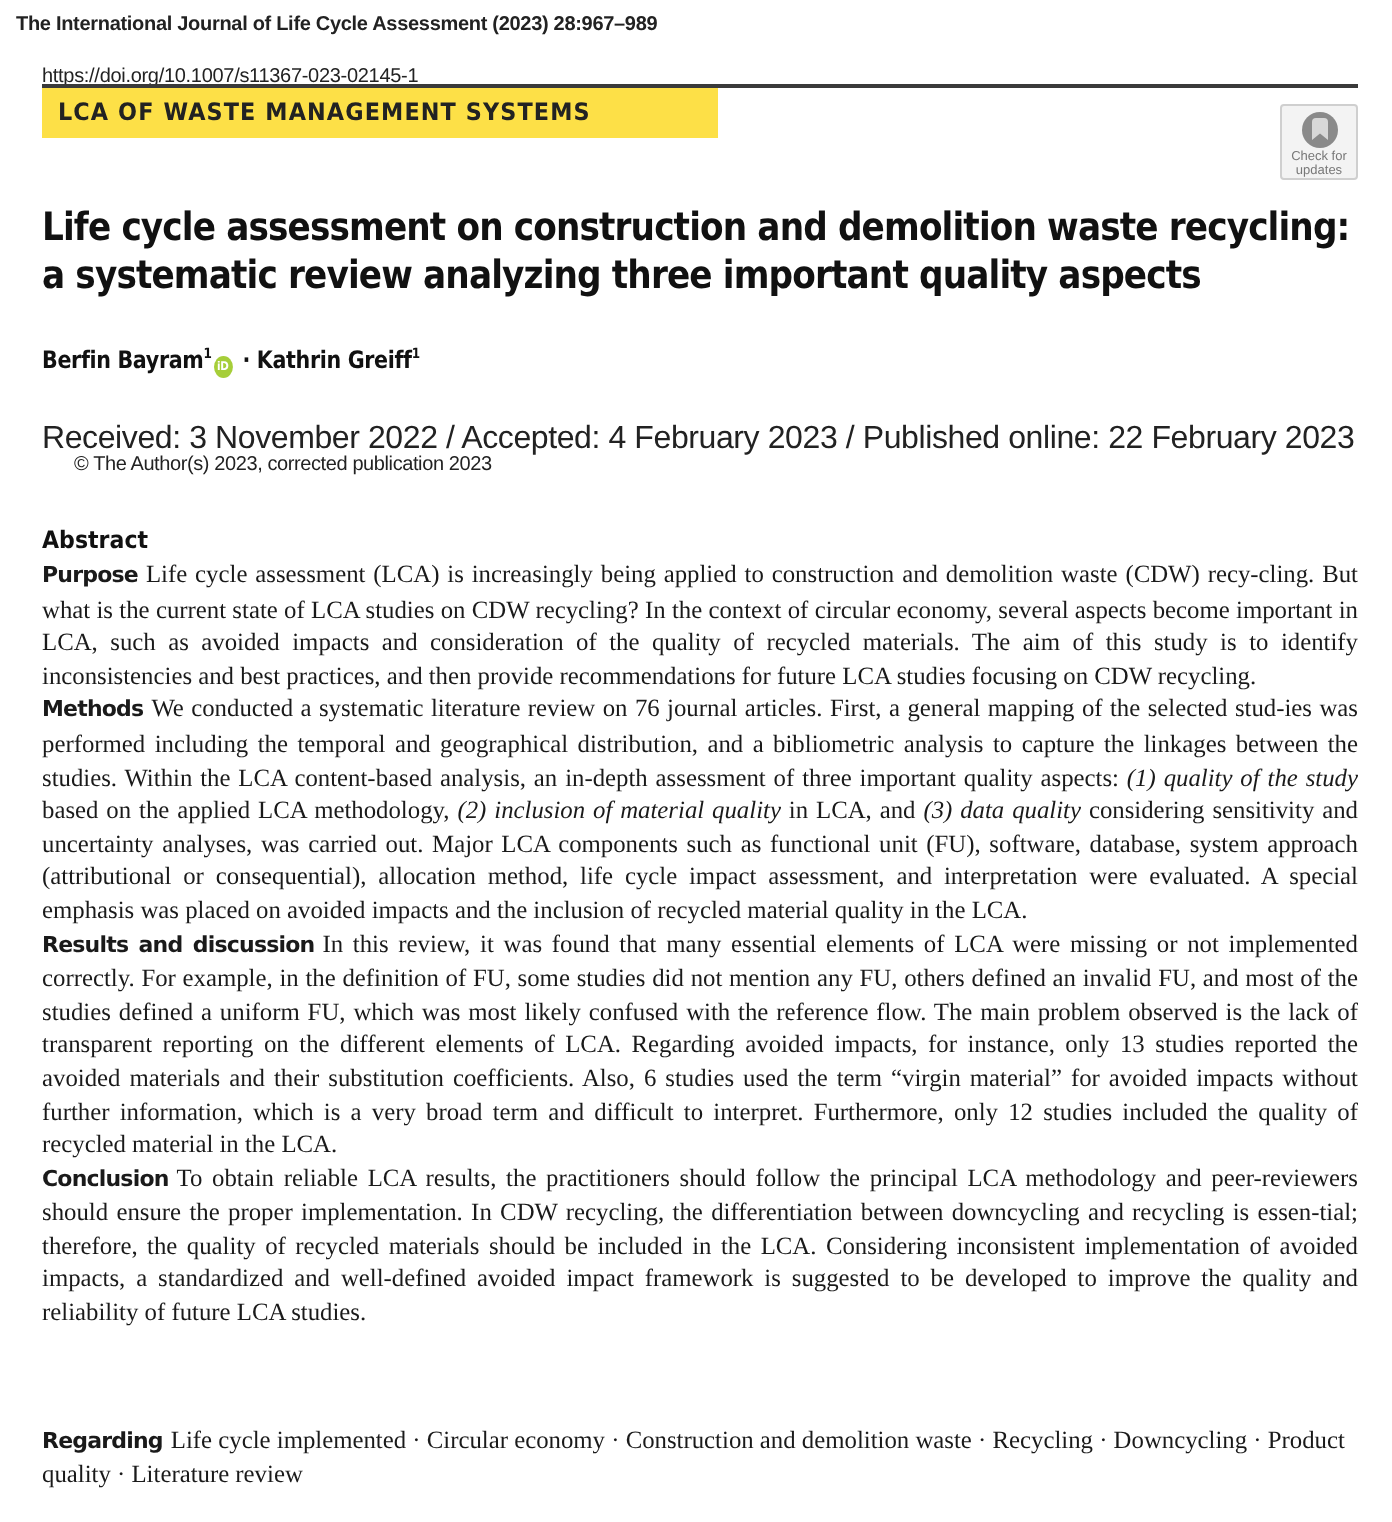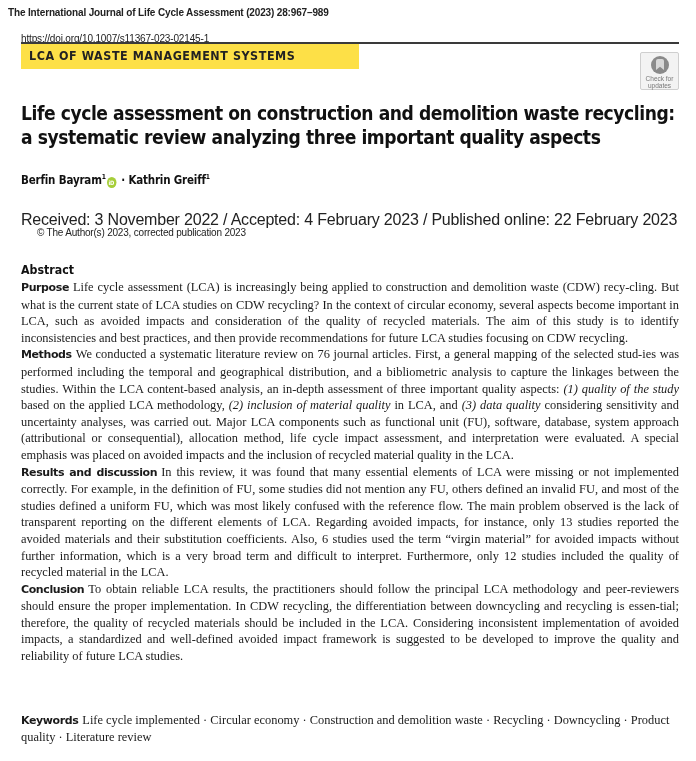--- a/index.html
+++ b/index.html
@@ -81,14 +81,14 @@
   </p>
   <p>
     <span class="lbl">Results and discussion</span><span>In this review, it was found that many essential elements of LCA were missing or not implemented correctly. For example, in the definition of FU, some studies did not mention any FU, others defined an invalid FU, and most of the studies defined a uniform FU, which was most likely confused with the reference flow. The main problem observed is the lack of transparent reporting on the different elements of LCA. Regarding avoided impacts, for instance, only 13 studies reported the avoided materials and their substitution coefficients. Also, 6 studies used the term “virgin material” for avoided impacts without further information, which is a very broad term and difficult to interpret. Furthermore, only 12 studies included the quality of recycled material in the LCA.</span>
   </p>
   <p>
     <span class="lbl">Conclusion</span><span>To obtain reliable LCA results, the practitioners should follow the principal LCA methodology and peer-reviewers should ensure the proper implementation. In CDW recycling, the differentiation between downcycling and recycling is essen-tial; therefore, the quality of recycled materials should be included in the LCA. Considering inconsistent implementation of avoided impacts, a standardized and well-defined avoided impact framework is suggested to be developed to improve the quality and reliability of future LCA studies.</span>
   </p>
 </div>
 
 <div class="keywords">
-  <span class="lbl">Keywords</span><span>Life cycle implemented · Circular economy · Construction and demolition waste · Recycling · Downcycling · Product quality · Literature review</span>
+  <span class="lbl">Regarding</span><span>Life cycle implemented · Circular economy · Construction and demolition waste · Recycling · Downcycling · Product quality · Literature review</span>
 </div>
 
 </body></html>

